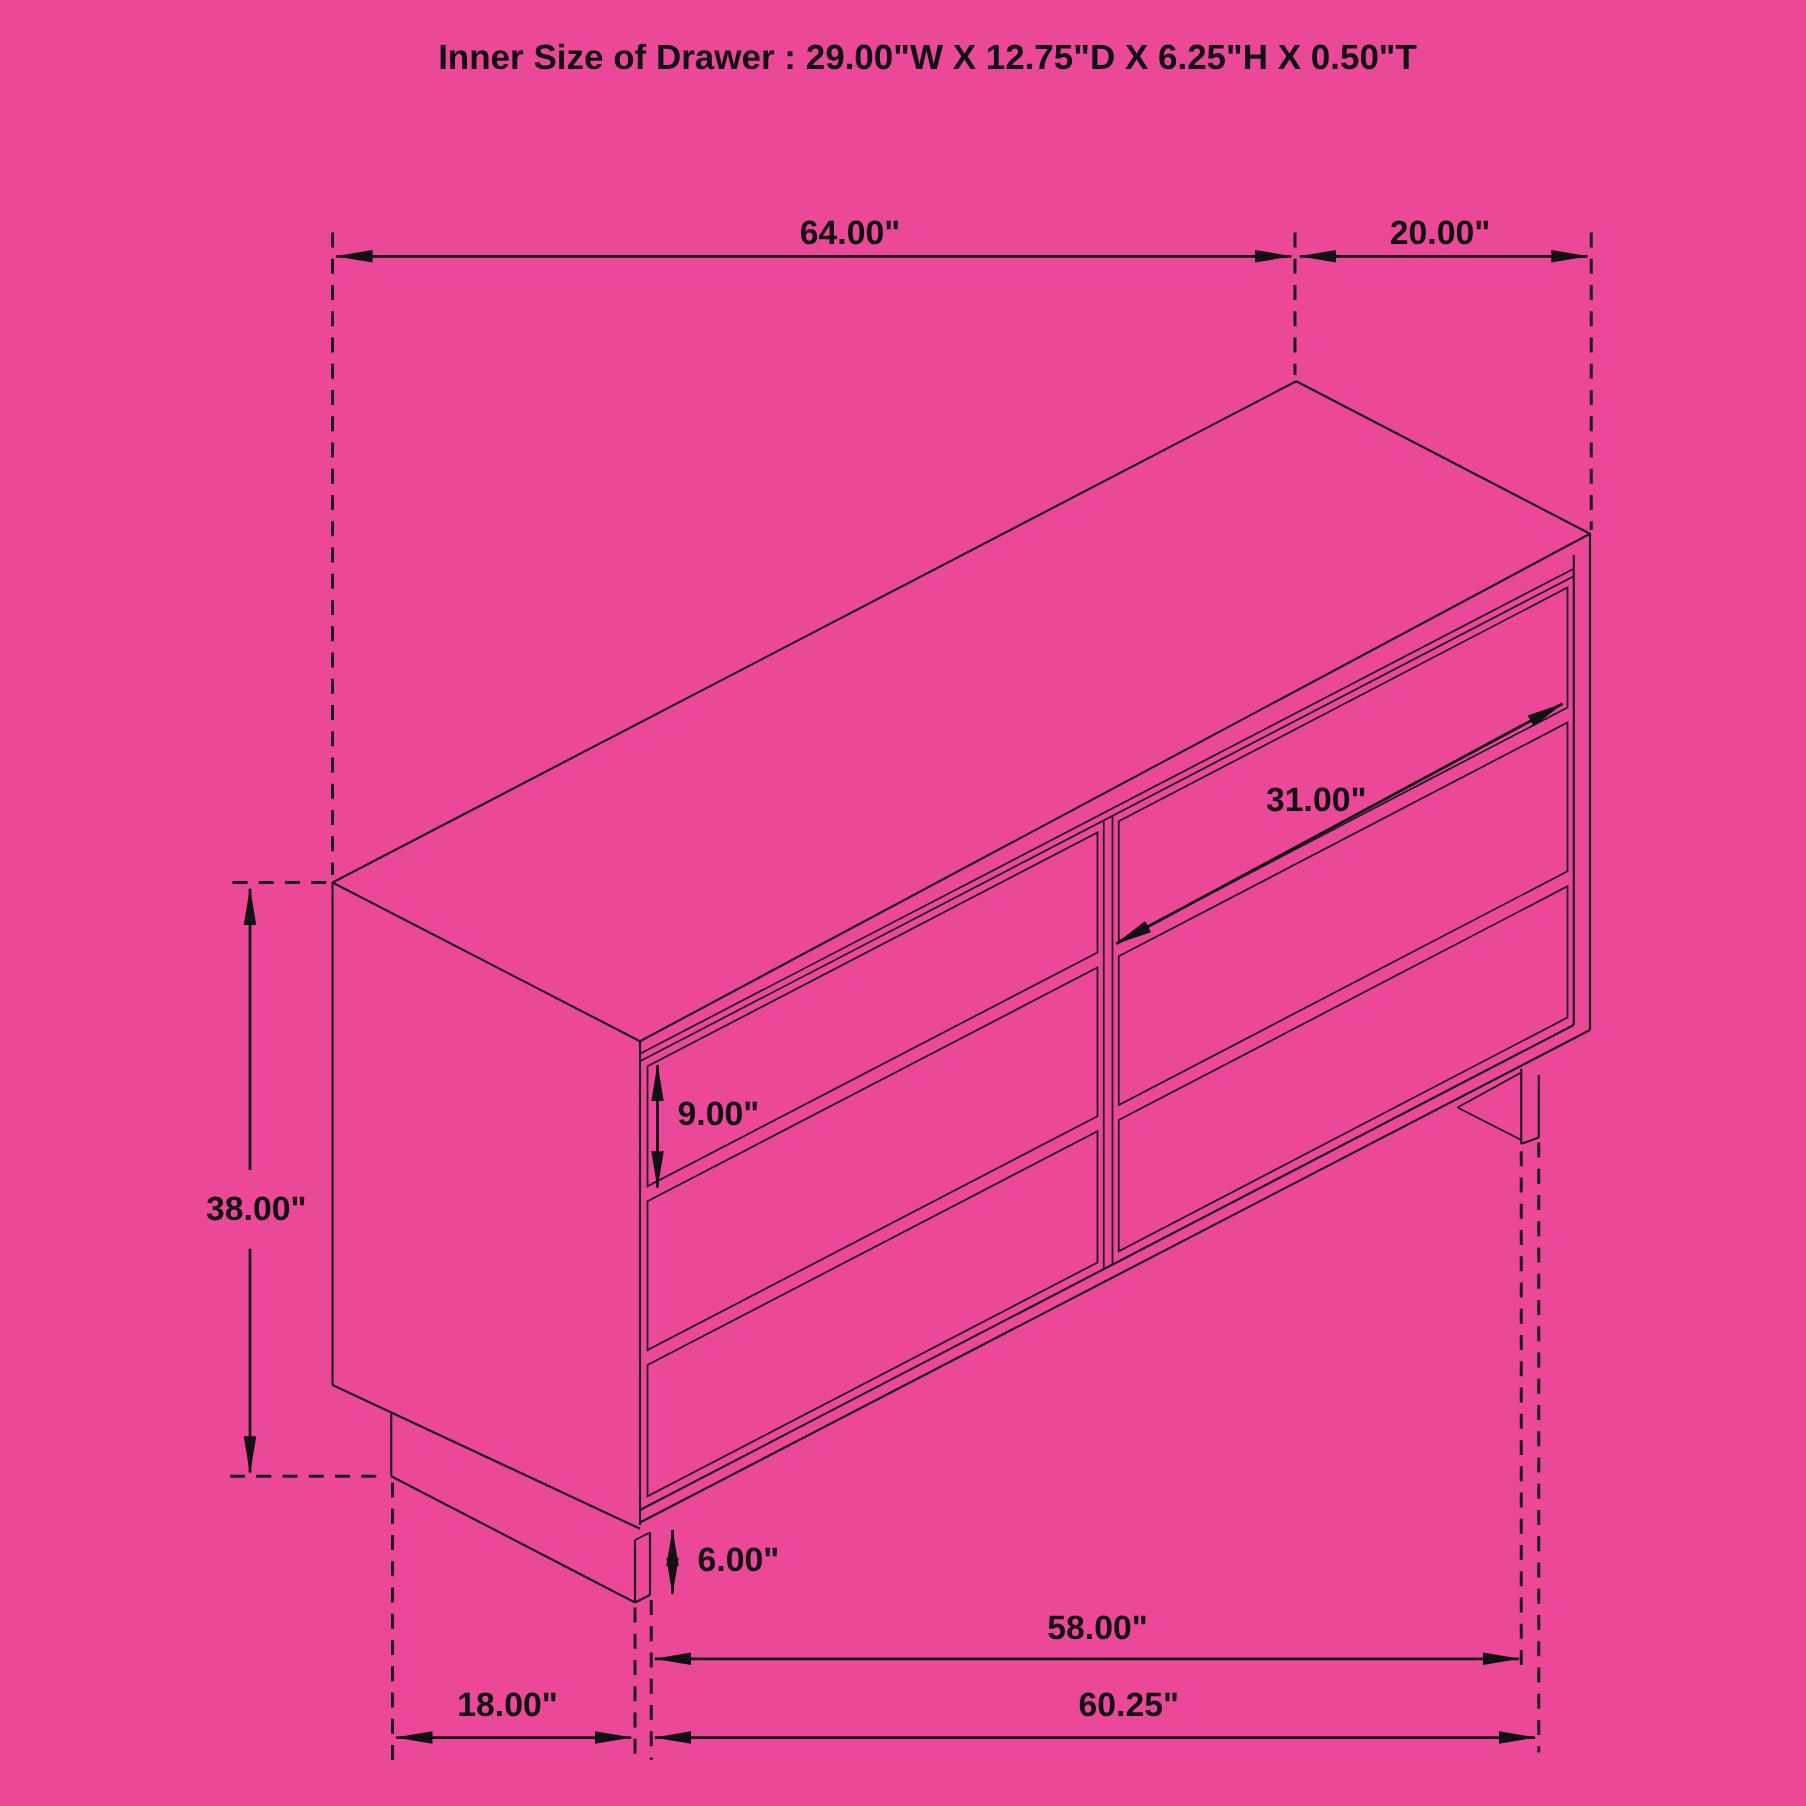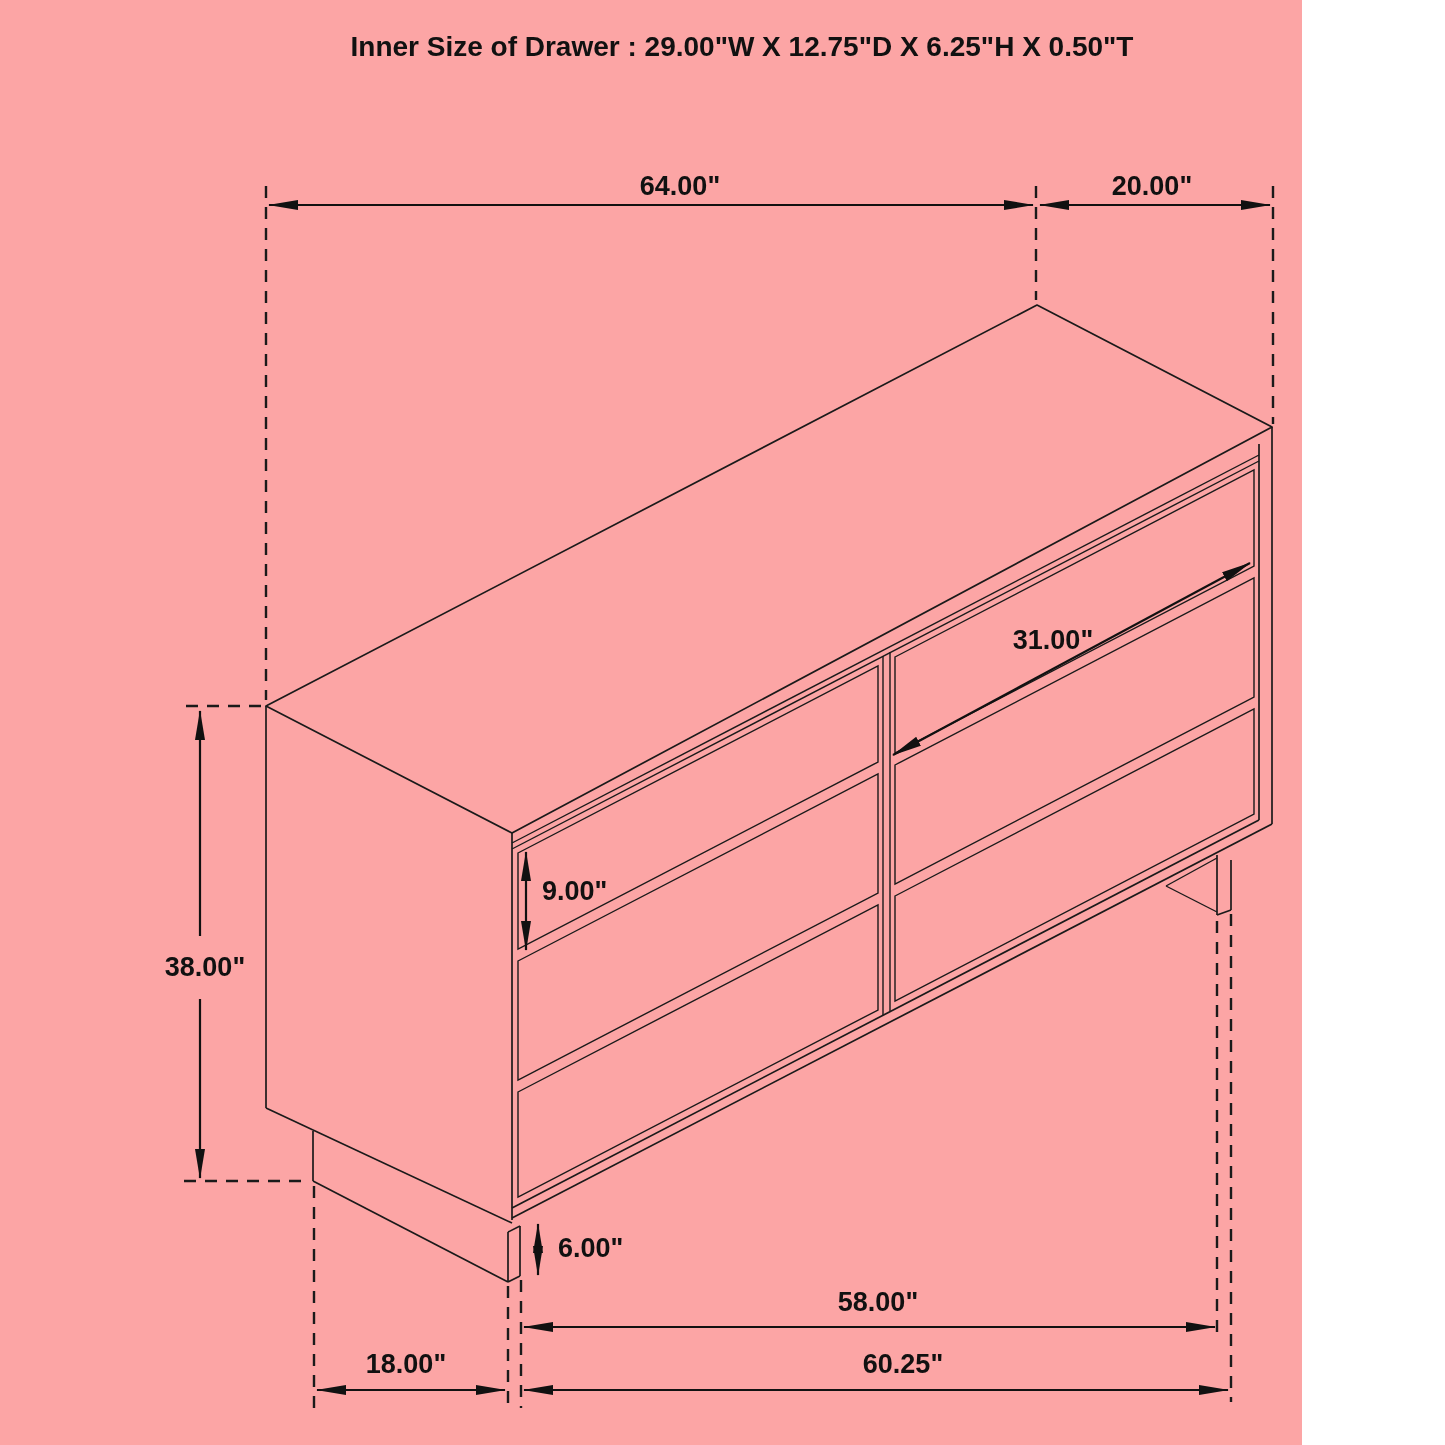--- a/index.html
+++ b/index.html
@@ -2,23 +2,23 @@
 <html><head>
 <meta charset="utf-8">
 <style>
   html, body {
     margin: 0;
     padding: 0;
     background: #ffffff;
     font-family: "Liberation Sans", sans-serif;
   }
   .page {
-    width: 1302px;
+    width: 1445px;
     height: 1445px;
-    background: #fca5a5;
+    background: #ec4899;
     position: relative;
     overflow: hidden;
   }
   svg { display: block; }
   text {
     font-family: "Liberation Sans", sans-serif;
     font-weight: bold;
     fill: #111111;
   }
   .dim-label { font-size: 27px; }

